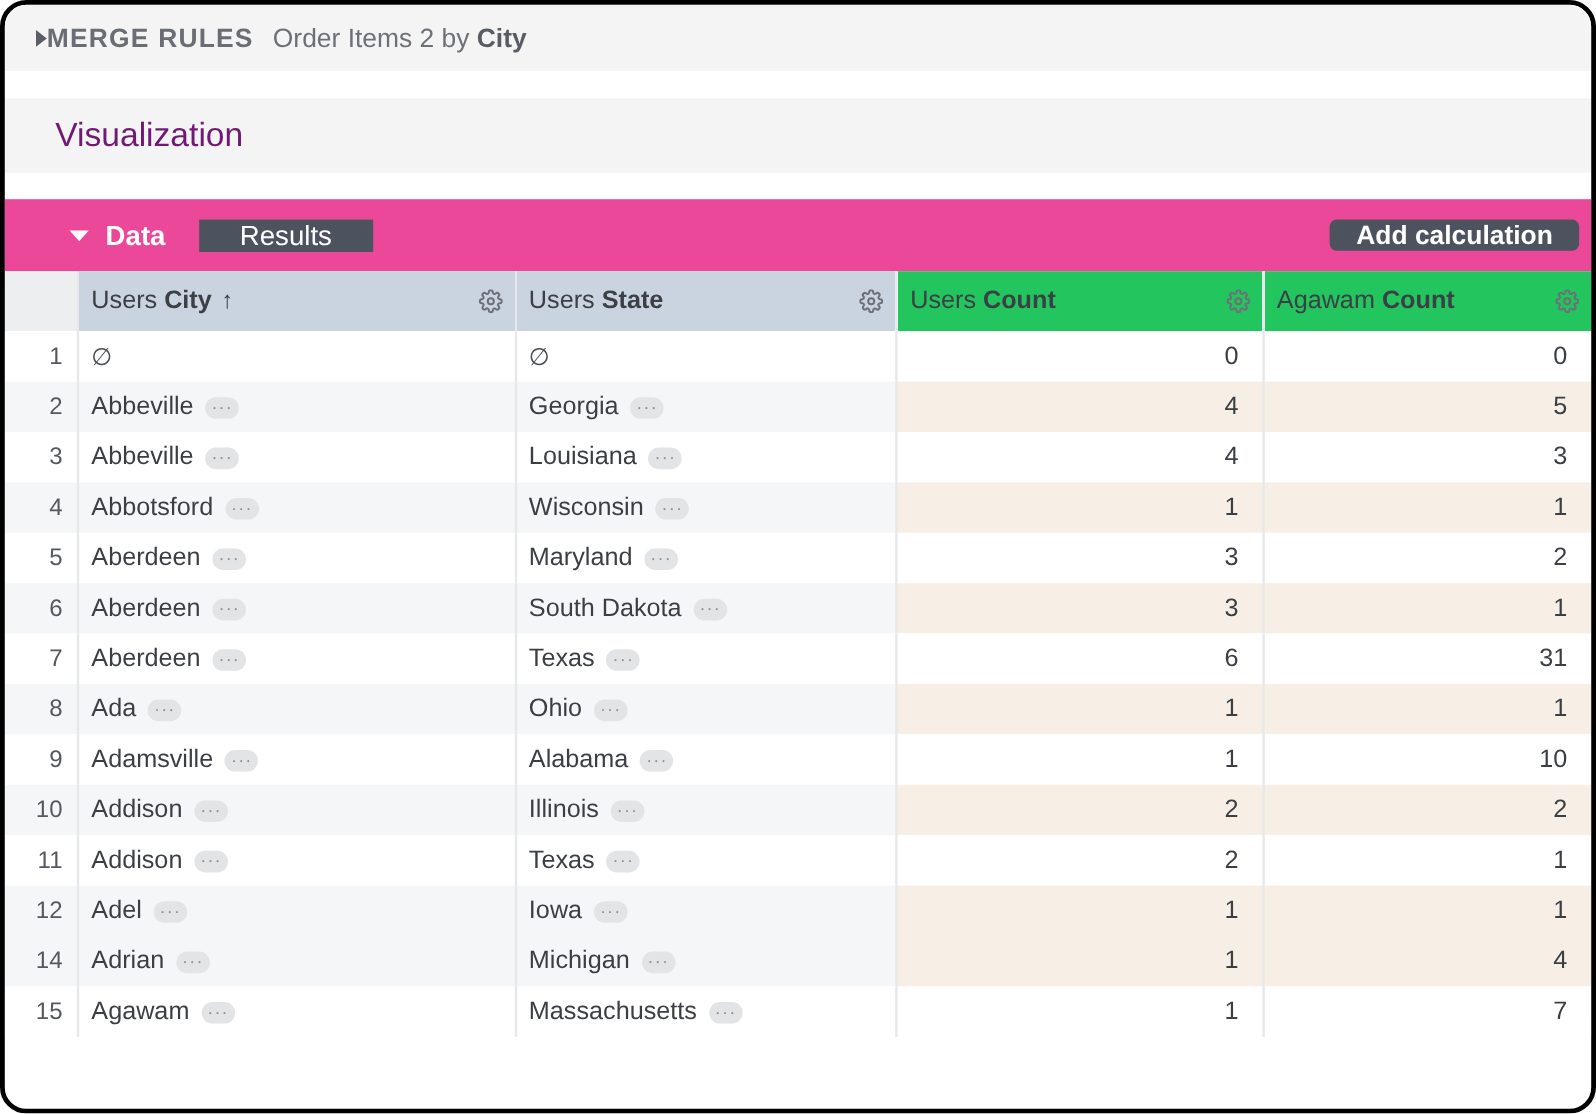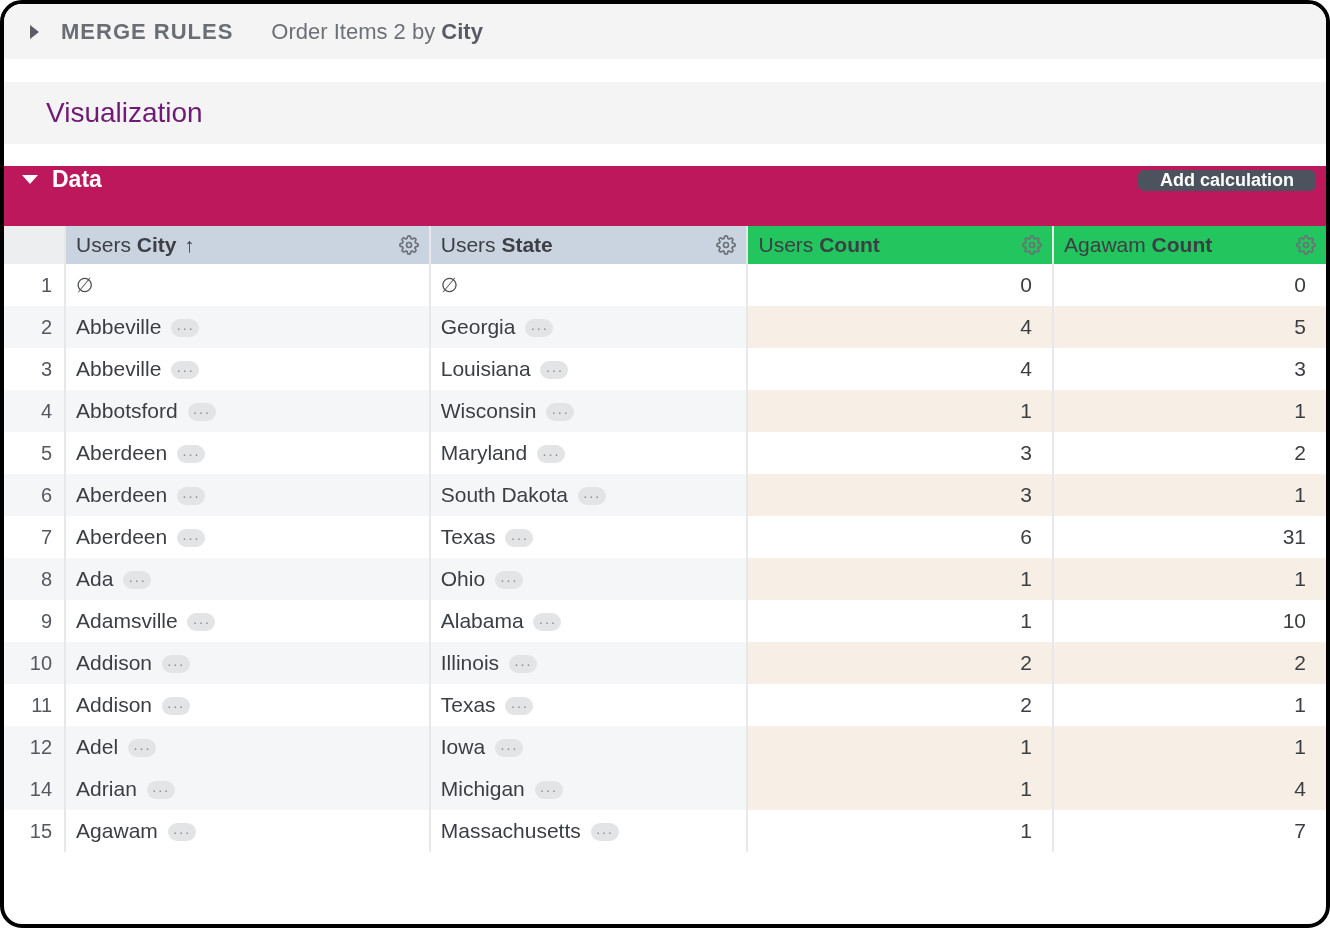--- a/index.html
+++ b/index.html
@@ -20,21 +20,20 @@
 
   
   .panel-header {
     display: flex;
     align-items: center;
     height: 56px;
     padding: 0 20px;
     background: #f4f4f4;
     color: #5a5d63;
     font-size: 22px;
-    gap: 22px;
     border-bottom: 1px solid #fff;
   }
   .panel-header .caret {
     width: 0; height: 0;
     border-top: 7px solid transparent;
     border-bottom: 7px solid transparent;
     border-left: 9px solid #5a5d63;
     margin-left: 6px;
   }
   .panel-header.first { border-top: none; }
@@ -60,25 +59,26 @@
     padding: 0 20px;
     background: #f4f4f4;
     color: #701a75;
     font-size: 28px;
     gap: 22px;
   }
 
   
   .databar {
     height: 60px;
-    background: #be185d;
-    display: flex;
-    align-items: flex-start;
+    background: #ec4899;
+    display: flex;
+    align-items: center;
     color: #fff;
     font-size: 23px;
+    padding-left: 36px;
   }
   .databar .tab {
     display: flex;
     align-items: center;
     padding: 0 28px 0 18px;
     gap: 14px;
     cursor: pointer;
   }
   .databar .tab .caret-down {
     width: 0; height: 0;
@@ -94,21 +94,21 @@
   }
   .databar .spacer { flex: 1; }
   .databar .add-calc {
     background: #4c525e;
     border-radius: 6px;
     display: flex;
     align-items: center;
     padding: 0 22px;
     margin: 4px 10px;
     font-weight: 600;
-    font-size: 18px;
+    font-size: 22px;
     cursor: pointer;
   }
   .databar .totals {
     display: flex;
     align-items: center;
     gap: 10px;
     padding: 0 26px 0 10px;
     font-weight: 700;
     font-size: 23px;
   }
@@ -126,21 +126,21 @@
   }
   .grid th, .grid td {
     text-align: left;
     font-size: 21px;
     border-right: 2px solid #e7e8ea;
     height: 42px;
     padding: 0 10px;
     white-space: nowrap;
   }
   .grid th {
-    height: 38px;
+    height: 50px;
     font-weight: 400;
     color: #3c3f44;
     position: relative;
   }
   .grid th b { font-weight: 700; }
   .grid col.rownum { width: 60px; }
   .grid col.city   { width: 358px; }
   .grid col.state  { width: 312px; }
   .grid col.ucount { width: 300px; }
   .grid col.ocount { width: 268px; }
@@ -221,20 +221,23 @@
     <span class="caret"></span>
     <span>Visualization</span>
   </div>
 
   <div class="gap"></div>
 
   <div class="databar">
     <div class="tab data">
       <span class="caret-down"></span>
       <span>Data</span>
+    </div>
+    <div class="tab results">
+      <span>Results</span>
     </div>
     <div class="spacer"></div>
     <div class="add-calc">
       <span>Add calculation</span>
     </div>
   </div>
 
   <table class="grid">
     <colgroup>
       <col class="rownum">

